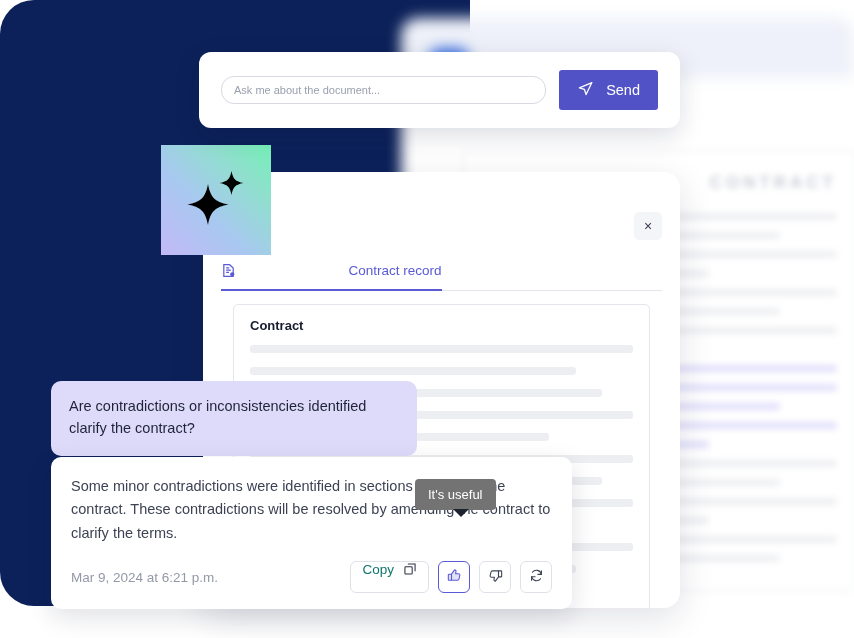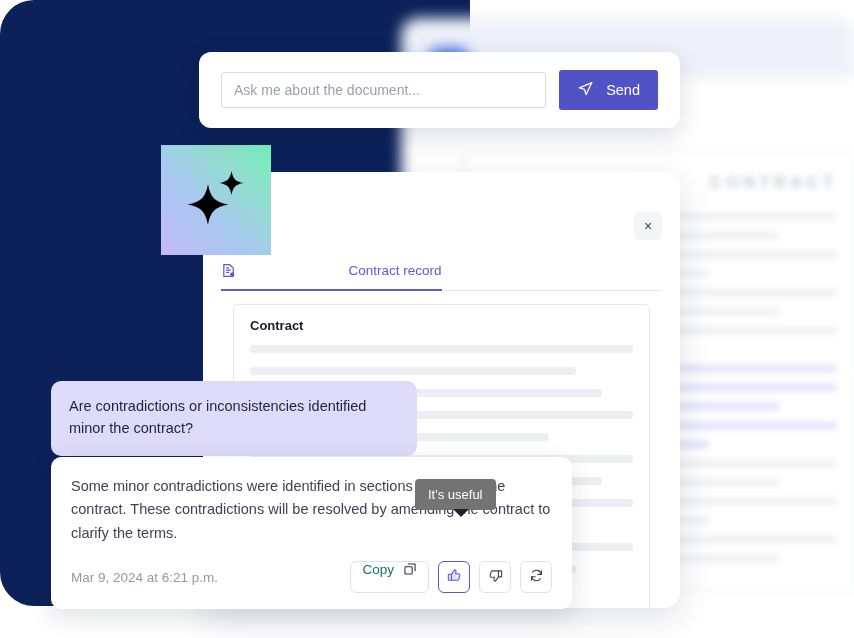--- a/index.html
+++ b/index.html
@@ -243,28 +243,28 @@
     border-radius: 12px;
     box-shadow: 0 8px 26px rgba(17,24,55,0.14);
     display: flex;
     align-items: center;
     padding: 0 22px;
     box-sizing: border-box;
     gap: 13px;
   }
   .ask-input {
     flex: 1 1 auto;
-    height: 36px;
+    height: 28px;
     border: 1px solid #d7dae3;
-    border-radius: 3px;
+    border-radius: 13px;
     background: #ffffff;
     padding: 0 12px;
     box-sizing: border-box;
     font-family: "Liberation Sans", sans-serif;
-    font-size: 14px;
+    font-size: 11px;
     color: #2b3040;
     outline: none;
   }
   .ask-input::placeholder { color: #9aa0ae; }
   .send-btn {
     flex: 0 0 auto;
     height: 40px;
     padding: 0 18px;
     background: #5252c7;
     border: none;
@@ -468,21 +468,21 @@
     <button class="send-btn">
       <span>
         <svg width="17" height="17" viewBox="0 0 20 20" fill="none" stroke="#ffffff" stroke-width="1.5" stroke-linejoin="round">
           <path d="M17.5 3 2.8 9.2l6 1.9 1.9 6z"></path>
         </svg>
       </span>
       <span>Send</span>
     </button>
   </div>
 
-  <div class="user-bubble">Are contradictions or inconsistencies identified minor the contract?</div>
+  <div class="user-bubble">Are contradictions or inconsistencies identified clarify the contract?</div>
 
   <div class="answer-card">
     <div class="answer-text">Some minor contradictions were identified in sections 4 and 5 of the contract. These contradictions will be resolved by amending the contract to clarify the terms.</div>
     <div class="answer-footer">
       <div class="answer-time">Mar 9, 2024 at 6:21 p.m.</div>
       <div class="answer-actions">
         <button class="copy-btn">
           <span>Copy</span>
           <span>
             <svg width="14" height="14" viewBox="0 0 16 16" fill="none" stroke="#2b3040" stroke-width="1.2">

